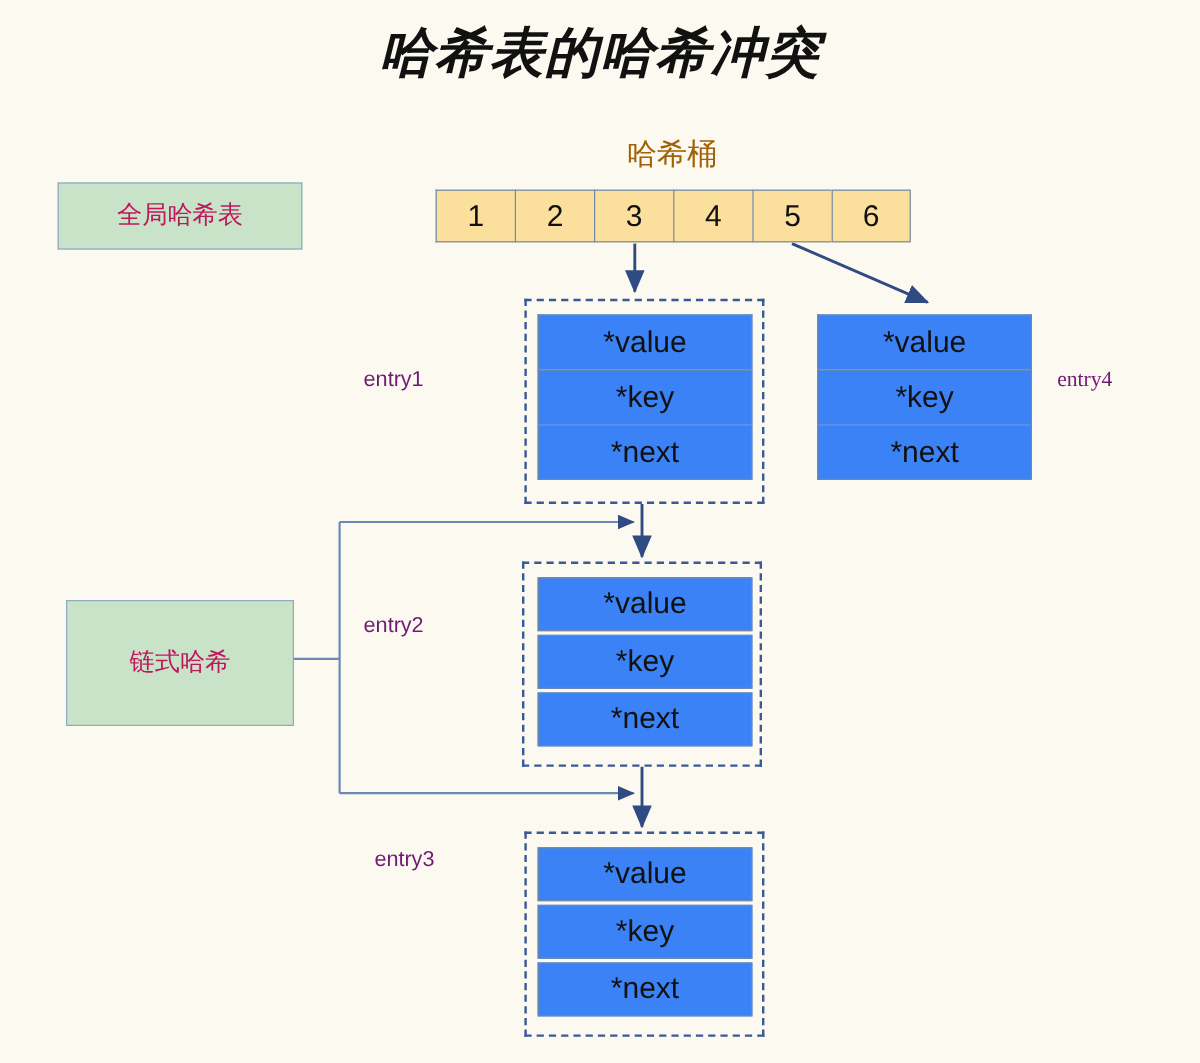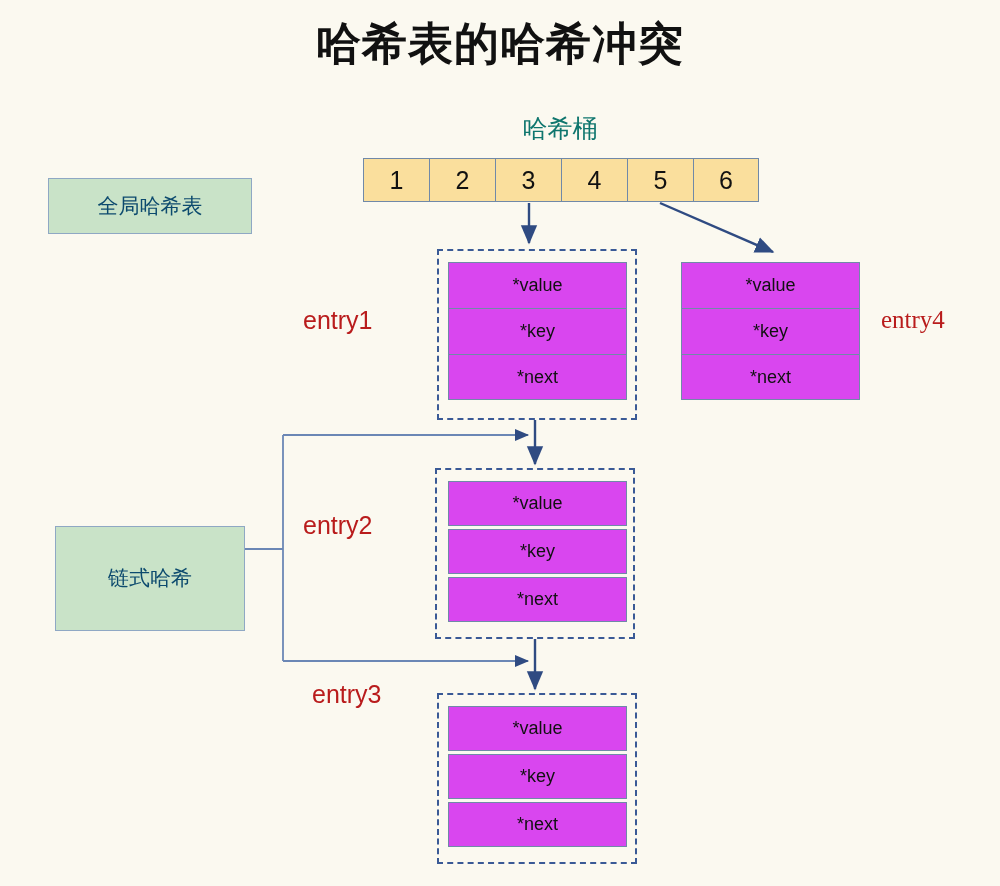--- a/index.html
+++ b/index.html
@@ -32,50 +32,50 @@
     position: absolute;
     left: 0;
     top: 14px;
     width: 1000px;
     text-align: center;
     font-size: 45px;
     font-weight: 700;
     letter-spacing: 1px;
     color: #111;
     white-space: pre;
+    font-style: italic;
   }
 
   
   .note {
     position: absolute;
     background: #C9E3C8;
     border: 1.6px solid #8FA8C4;
     box-sizing: border-box;
     display: flex;
     flex-direction: column;
     align-items: center;
     justify-content: center;
     font-size: 21px;
-    color: #0c4a6e;
+    color: #be185d;
     line-height: 1.45;
     white-space: pre;
-    margin-top: 26px;
   }
   #note-global { left: 48px;  top: 152px; width: 204px; height: 56px; }
   #note-chain  { left: 55px;  top: 500px; width: 190px; height: 105px; }
 
   
   .bucket-label {
     position: absolute;
     left: 440px;
     top: 112px;
     width: 240px;
     text-align: center;
     font-size: 25px;
-    color: #0f766e;
+    color: #a16207;
     white-space: pre;
   }
   #bucket {
     position: absolute;
     left: 363px;
     top: 158px;
     height: 44px;
     display: flex;
     box-sizing: border-box;
   }
@@ -101,39 +101,39 @@
     box-sizing: border-box;
     background: transparent;
   }
   .entry-box {
     position: absolute;
     box-sizing: border-box;
     display: flex;
     flex-direction: column;
   }
   .entry-row {
-    background: #d946ef;
+    background: #3b82f6;
     border: 1.4px solid #7089A8;
     box-sizing: border-box;
     display: flex;
     align-items: center;
     justify-content: center;
-    font-size: 18px;
+    font-size: 25px;
     color: #111;
     white-space: pre;
   }
   .entry-row.tight { border-bottom-width: 0; }
   .entry-row.tight:last-child { border-bottom-width: 1.4px; }
   .entry-row.gapped { margin-bottom: 3px; }
   .entry-row.gapped:last-child { margin-bottom: 0; }
 
   .entry-label {
     position: absolute;
-    font-size: 25px;
-    color: #b91c1c;
+    font-size: 18px;
+    color: #701a75;
     white-space: pre;
   }
 
   
   #entry1-dash { left: 437px; top: 249px; width: 200px; height: 171px; }
   #entry1-box  { left: 448px; top: 262px; width: 179px; height: 138px; }
   #entry1-box .entry-row { height: 46px; }
   #entry1-label { left: 303px; top: 306px; }
 
   
@@ -144,21 +144,21 @@
   
   #entry2-dash { left: 435px; top: 468px; width: 200px; height: 171px; }
   #entry2-box  { left: 448px; top: 481px; width: 179px; height: 141px; }
   #entry2-box .entry-row { height: 45px; }
   #entry2-label { left: 303px; top: 467px; margin-top: 44px; }
 
   
   #entry3-dash { left: 437px; top: 693px; width: 200px; height: 171px; }
   #entry3-box  { left: 448px; top: 706px; width: 179px; height: 141px; }
   #entry3-box .entry-row { height: 45px; }
-  #entry3-label { left: 312px; top: 680px; }
+  #entry3-label { left: 312px; top: 706px; }
 </style>
 </head>
 <body>
 
 <div id="canvas">
 
   <svg id="wires" viewBox="0 0 1000 886" xmlns="http://www.w3.org/2000/svg">
     <defs>
       <marker id="arrowhead" markerWidth="9" markerHeight="9" refX="7.4" refY="4" orient="auto" markerUnits="strokeWidth">
         <path d="M0,0.6 L8,4 L0,7.4 z" fill="#2F4B82"></path>

